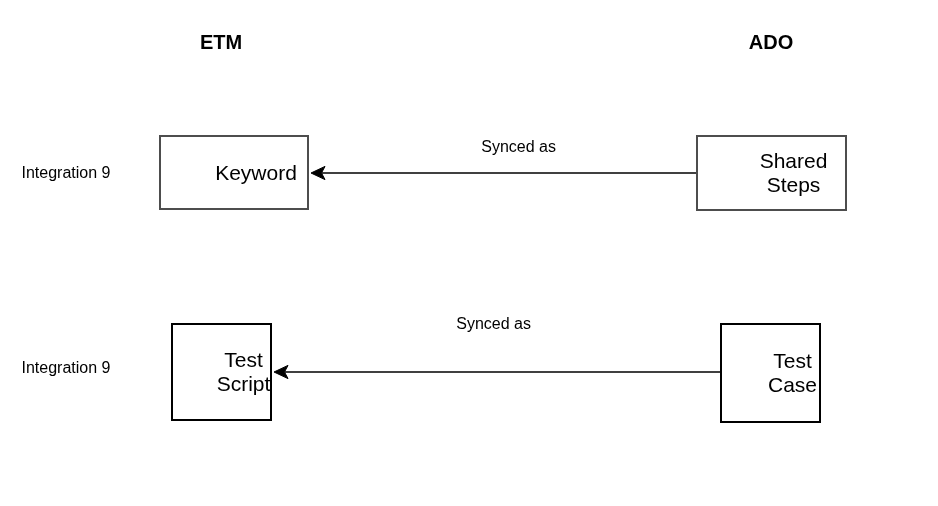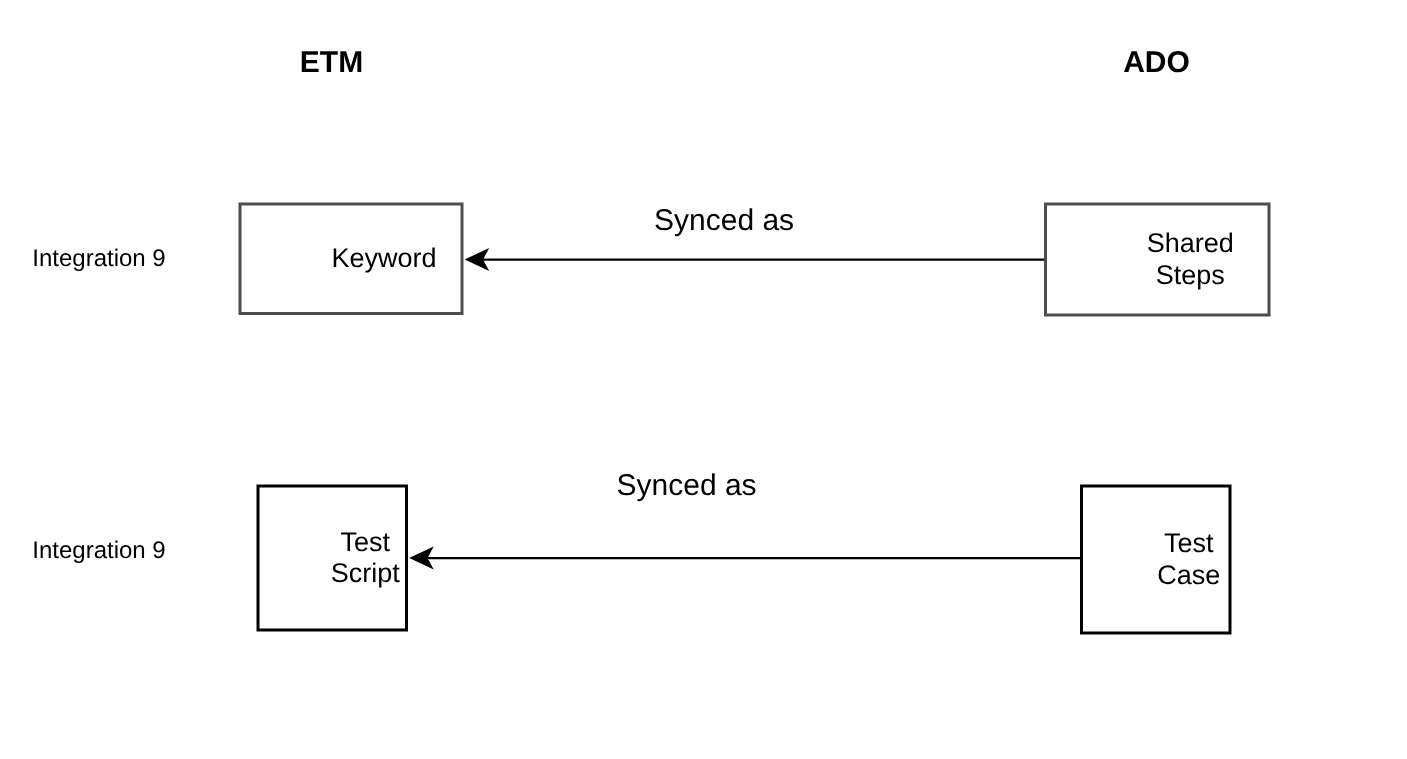--- a/index.html
+++ b/index.html
@@ -42,33 +42,33 @@
   }
   .row-label.r1{left:11px;top:164px;}
   .row-label.r2{left:11px;top:359px;}
   .node{
     position:absolute;
     box-sizing:border-box;
     background:var(--bg);
     display:flex;
     align-items:center;
     justify-content:center;
-    font-size:18px;
+    font-size:21px;
     text-align:center;
     padding-left:44px;
   }
   .node.keyword{left:159px;top:135px;width:150px;height:75px;border:2px solid var(--border-row1);}
   .node.shared-steps{left:696px;top:135px;width:151px;height:76px;border:2px solid var(--border-row1);}
   .node.test-script{left:171px;top:323px;width:101px;height:98px;border:2px solid var(--border-row2);}
   .node.test-case{left:720px;top:323px;width:101px;height:100px;border:2px solid var(--border-row2);justify-content:center;}
   .arrow-label{
     position:absolute;
     width:120px;
-    text-align:left;
-    font-size:20px;
+    text-align:right;
+    font-size:16px;
     line-height:18px;
   }
   .arrow-label.a1{left:436px;top:138px;}
   .arrow-label.a2{left:411px;top:315px;}
   svg.arrows{
     position:absolute;
     left:0;top:0;
     width:938px;
     height:506px;
     pointer-events:none;

